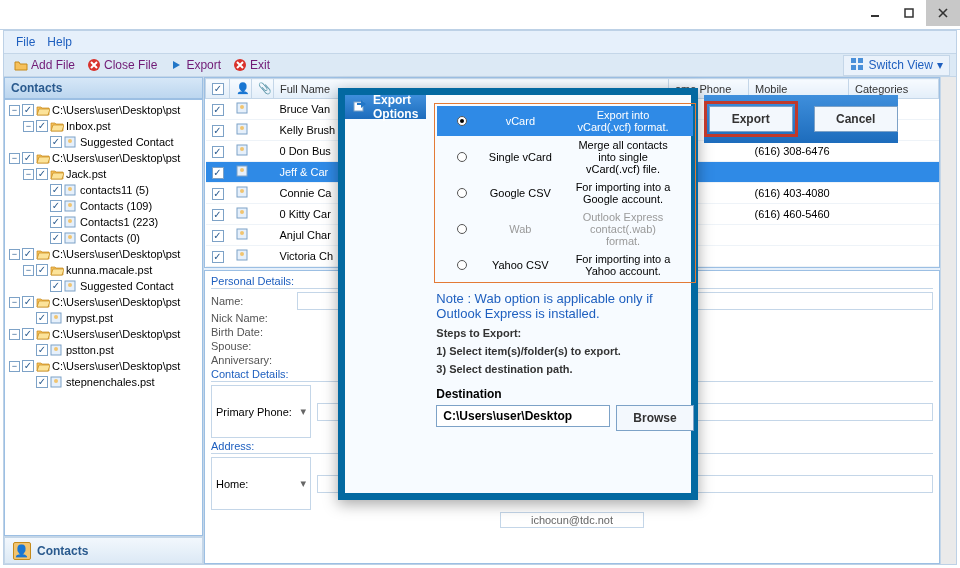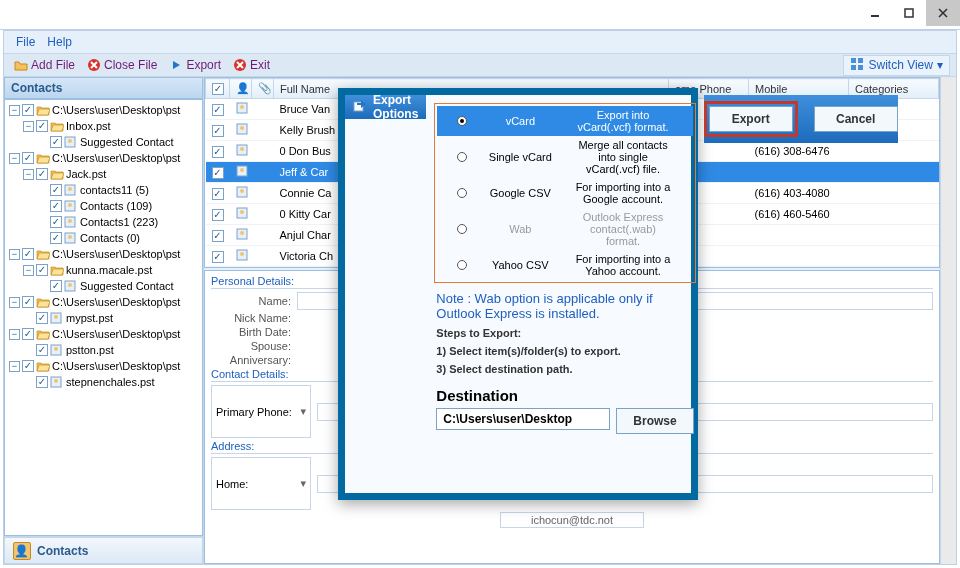--- a/index.html
+++ b/index.html
@@ -51,21 +51,21 @@
 .table-wrap { background: #fff; border: 1px solid #9cbfe3; }
 table.contacts { width: 100%; border-collapse: collapse; table-layout: fixed; }
 table.contacts th { background: linear-gradient(#f7fbff,#e3eef9); border: 1px solid #c4d6e8; font-weight: normal; color: #333; font-size: 11px; padding: 3px 6px; text-align: left; }
 table.contacts td { border-bottom: 1px solid #eef3f8; padding: 3px 6px; font-size: 11px; white-space: nowrap; overflow: hidden; }
 table.contacts tr.selected td { background: #2f8ae6; color: #fff; }
 .chk { width: 12px; height: 12px; border: 1px solid #7da2c7; background: #fff; display: inline-flex; align-items: center; justify-content: center; color: #2a5a8e; font-size: 10px; line-height: 1; }
 
 .detail { flex: 1; border: 1px solid #9cbfe3; background: #fff; margin-top: 2px; padding: 4px 6px 8px 6px; overflow: hidden; }
 .section-title { color: #1e5fbf; font-size: 11px; border-bottom: 1px solid #c4d6e8; padding-bottom: 1px; margin-bottom: 3px; }
 .field-row { display: flex; align-items: center; gap: 6px; margin: 2px 0; font-size: 11px; }
-.field-row .lbl { color: #555; width: 80px; text-align: right; }
+.field-row .lbl { color: #555; width: 80px; }
 .field-row input[type=text] { flex: 1; height: 18px; border: 1px solid #c4d6e8; padding: 0 3px; font-size: 11px; }
 .dd { border: 1px solid #c4d6e8; background: #fff; padding: 19px 4px; display: flex; align-items: center; gap: 4px; font-size: 11px; }
 .dd::after { content: '\25BE'; color: #666; margin-left: auto; }
 
 
 .modal {
   position: absolute; left: 338px; top: 88px; width: 360px; height: 412px;
   background: #f7fbff; border: 7px solid #0369a1; box-shadow: 0 4px 14px rgba(0,0,0,.35);
   display: flex; flex-direction: row;
 }
@@ -76,21 +76,21 @@
 .opt .radio-o { width: 10px; height: 10px; border: 1px solid #555; border-radius: 50%; display: inline-flex; align-items: center; justify-content: center; background: #fff; }
 .opt .radio-o.sel::after { content: ''; width: 4px; height: 4px; background: #000; border-radius: 50%; }
 .opt.selected { background: #2f8ae6; color: #fff; }
 .opt.disabled { color: #9a9a9a; }
 .opt .oname { width: 90px; }
 .opt .odesc { flex: 1; }
 .note { color: #1e5fbf; font-size: 13px; margin: 8px 2px 6px 2px; }
 .steps { font-size: 11px; color: #333; padding: 0 2px; }
 .steps .heading { font-weight: bold; margin-bottom: 4px; }
 .steps .step { margin: 6px 0; font-weight: bold; }
-.dest-label { font-weight: bold; margin: 6px 2px 4px 2px; font-size: 15px; }
+.dest-label { font-weight: bold; margin: 6px 2px 4px 2px; font-size: 12px; }
 .dest-row { display: flex; gap: 6px; margin: 0 2px 6px 2px; }
 .dest-row input { flex: 1; height: 22px; border: 1px solid #7da2c7; padding: 0 6px; font-size: 12px; font-weight: bold; }
 .btn { height: 26px; padding: 0 16px; background: #f3f8fd; border: 1px solid #7da2c7; font-weight: bold; color: #333; display: inline-flex; align-items: center; justify-content: center; }
 .modal-footer { height: 48px; background: linear-gradient(#3f8fdc,#1d6cbc); display: flex; align-items: center; justify-content: center; gap: 16px; }
 .export-wrap { border: 3px solid #c0392b; padding: 2px; }
 .scrollbar { width: 16px; background: #eaeaea; border-left: 1px solid #c4d6e8; }
 </style>
 </head>
 <body>
 

